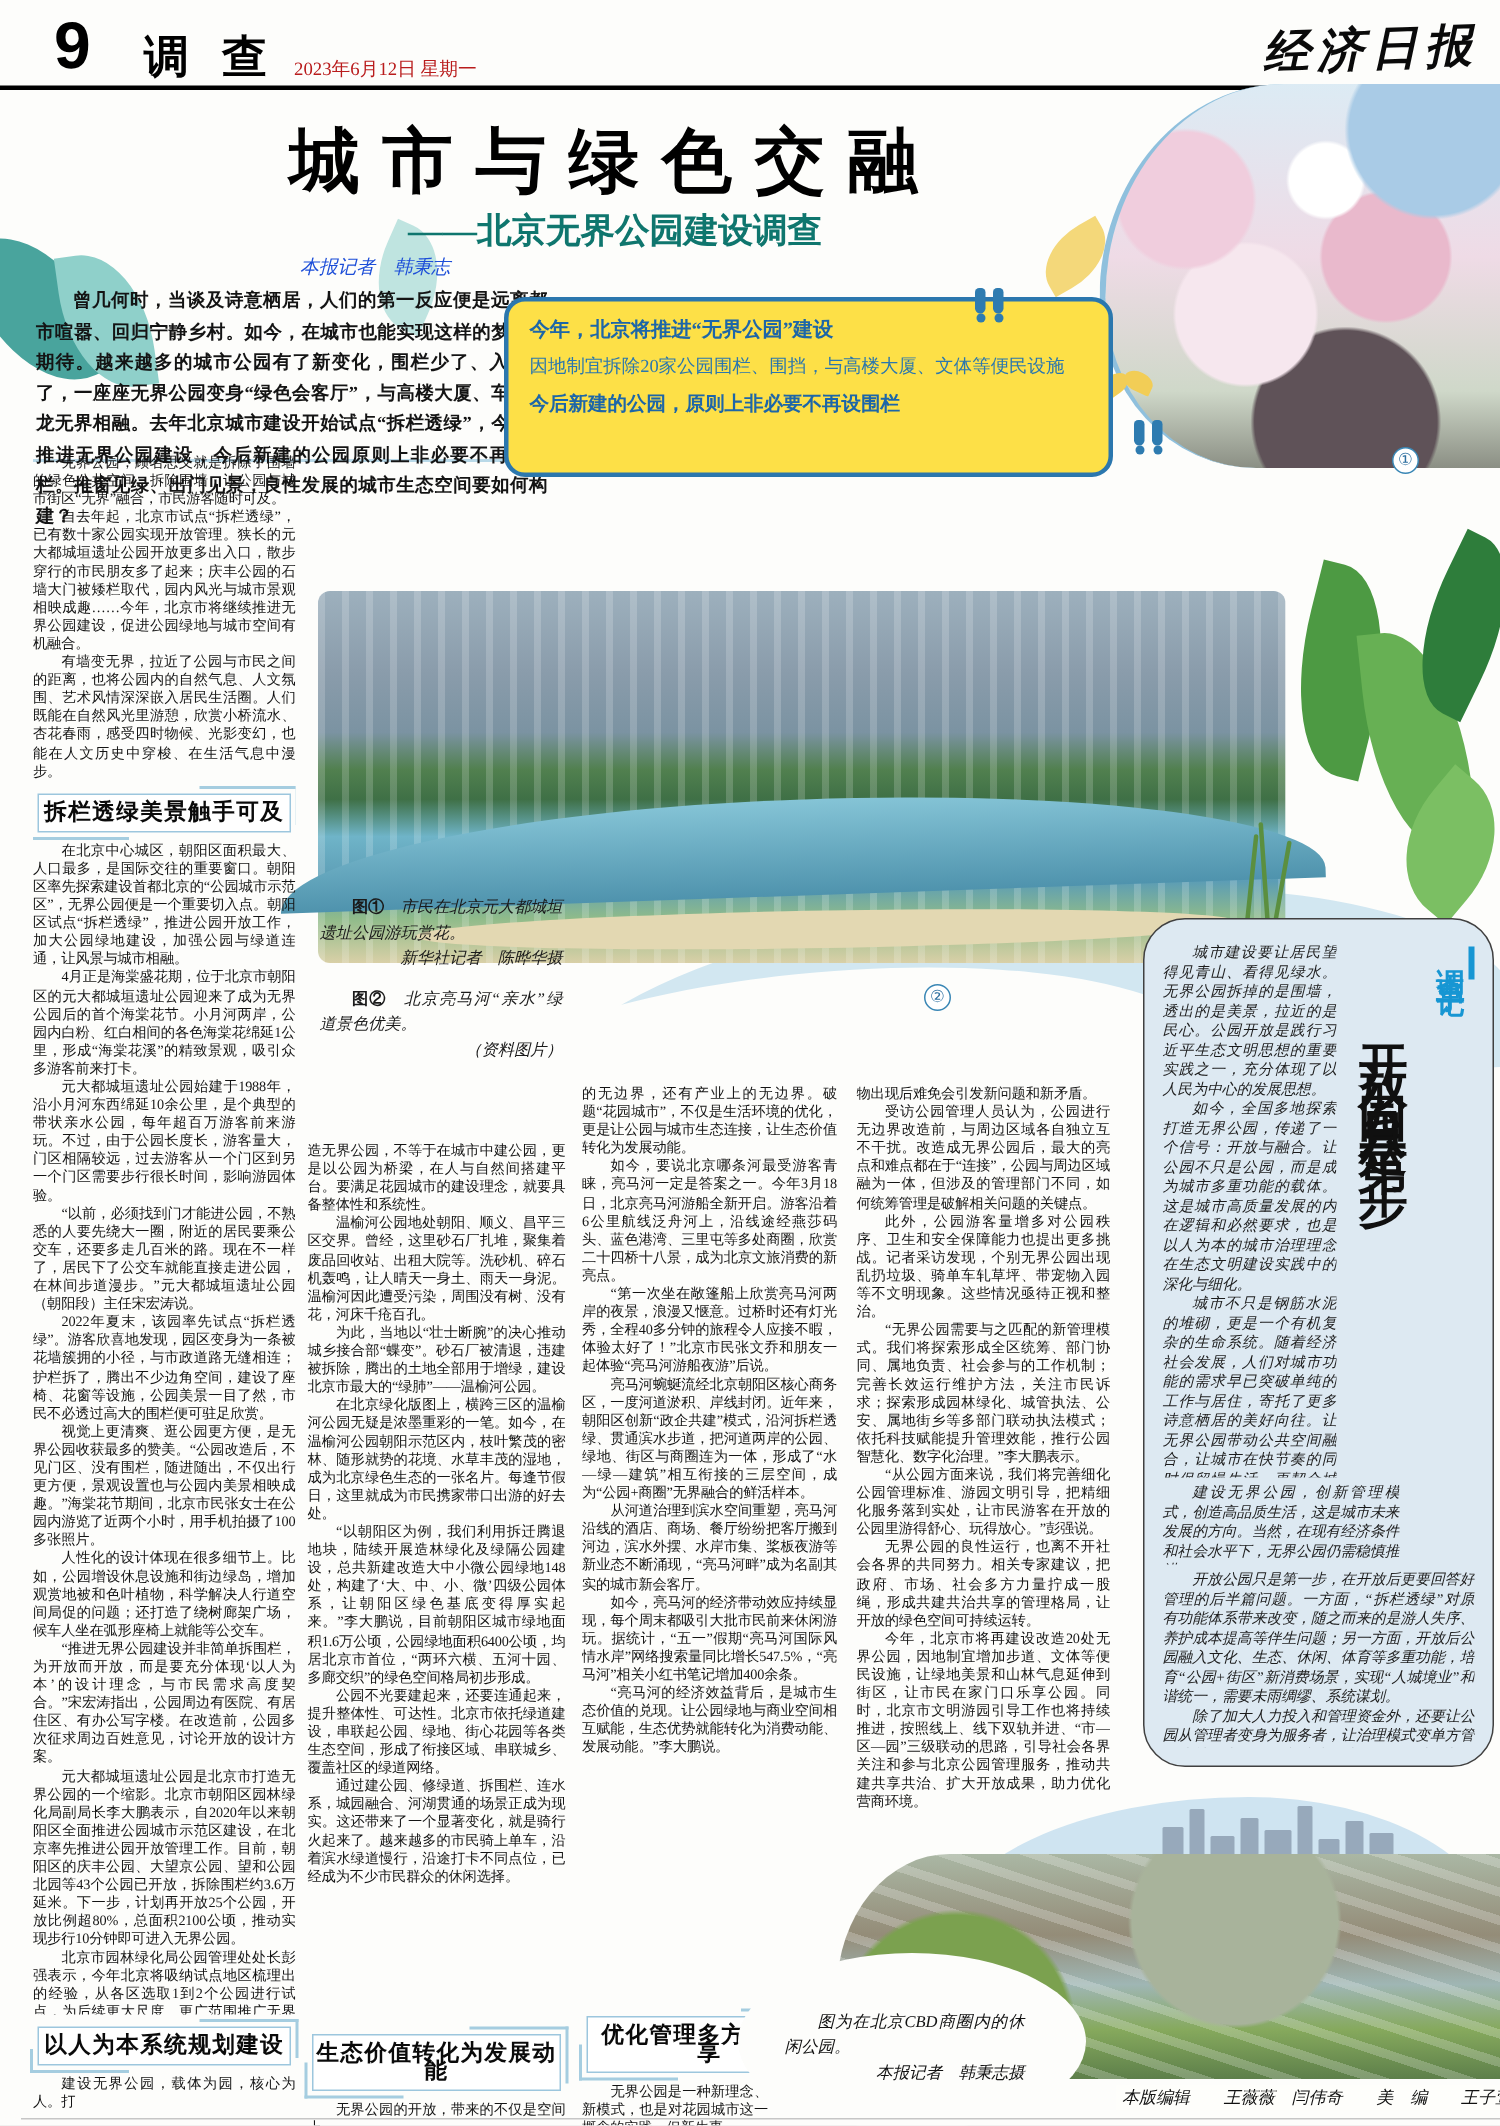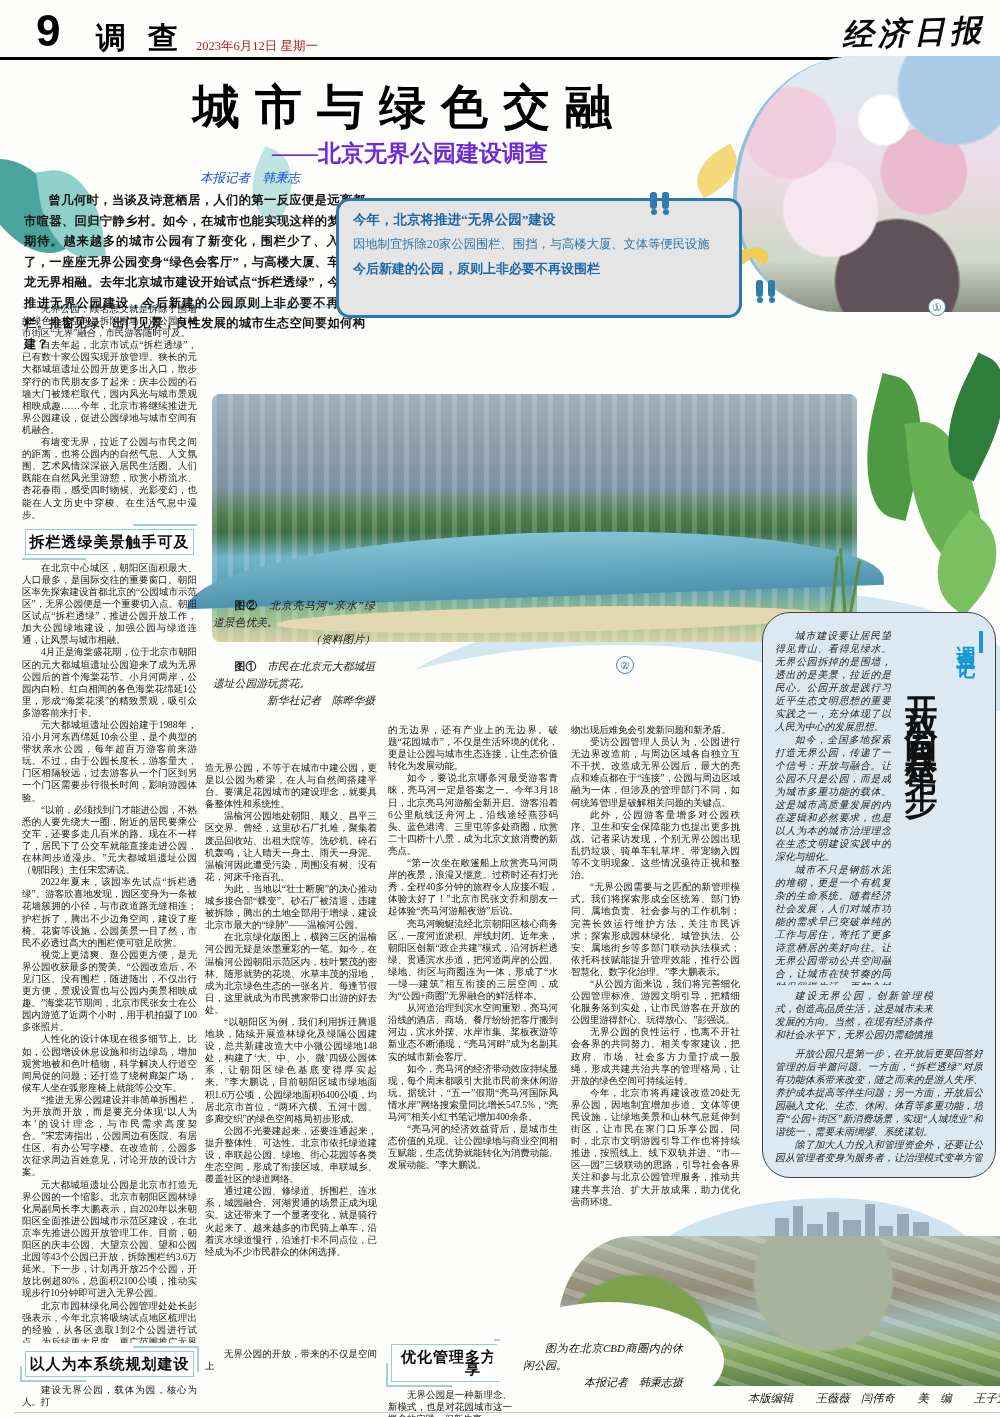--- a/index.html
+++ b/index.html
@@ -13,30 +13,30 @@
   #section-name{position:absolute;left:96px;top:18px;font-size:30px;font-weight:bold;letter-spacing:22px;color:#000;
         font-family:"Liberation Serif",serif;}
   #issue-date{position:absolute;left:196px;top:38px;font-size:12.5px;color:#b91c1c;text-align:right;}
   #masthead{position:absolute;right:14px;top:12px;font-family:"DejaVu Serif",serif;font-style:italic;font-weight:bold;
         font-size:31px;letter-spacing:5px;color:#0a0a0a;transform:rotate(-2deg);}
   #header-rule{position:absolute;left:0;top:57px;width:1000px;height:3px;background:#000;}
 
   
   #headline{position:absolute;left:70px;top:76px;width:680px;text-align:center;font-size:47px;font-weight:bold;
         letter-spacing:0.32em;color:#000;font-family:"Liberation Serif",serif;}
-  #subtitle{position:absolute;left:120px;top:138px;width:580px;text-align:center;font-size:23px;font-weight:bold;color:#6d28d9;}
+  #subtitle{position:absolute;left:120px;top:138px;width:580px;text-align:center;font-size:23px;font-weight:bold;color:#0f766e;}
   #byline{position:absolute;left:200px;top:170px;width:420px;text-align:left;font-size:12.5px;font-style:italic;color:#1d4ed8;}
 
   
   #lead-box{position:absolute;left:22px;top:186px;width:341px;height:116px;padding:4px 2px 0 2px;
         border-bottom:2px solid #b9d9e8;font-size:12.3px;font-weight:bold;line-height:20.5px;text-align:justify;}
   #lead-box p{margin:0;text-indent:2em;}
 
   
-  .callout{position:absolute;background:#e5e5e5;border:3px solid #2b77ae;border-radius:14px;z-index:3;}
+  .callout{position:absolute;background:#fde047;border:3px solid #2b77ae;border-radius:14px;z-index:3;}
   #callout1{left:336px;top:198px;width:372px;height:94px;padding:10px 14px;}
   #callout1 .c-line1{font-size:13.5px;font-weight:bold;color:#1d66a8;margin:0;}
   #callout1 .c-line2{font-size:12.3px;color:#2b77ae;margin:7px 0 0 0;}
   #callout1 .c-line3{font-size:13px;font-weight:bold;color:#1d66a8;margin:7px 0 0 0;}
   #callout2{left:508px;top:298px;width:408px;height:100px;padding:9px 15px;border-radius:18px;}
   #callout2 .c-title{font-size:13.5px;font-weight:bold;color:#1d66a8;margin:0;}
   #callout2 .c-body{font-size:12.3px;color:#2b77ae;line-height:22px;margin:6px 0 0 0;text-align:justify;}
 
   .qpair{position:absolute;z-index:4;display:flex;gap:5px;}
   .qpair i{display:block;width:7px;height:17px;background:#2e7bb0;border-radius:4px 4px 5px 5px;position:relative;}
@@ -196,26 +196,26 @@
       <i></i>
     </div>
   <div id="callout1" class="callout">
     <p class="c-line1">今年，北京将推进“无界公园”建设</p>
     <p class="c-line2">因地制宜拆除20家公园围栏、围挡，与高楼大厦、文体等便民设施</p>
     <p class="c-line3">今后新建的公园，原则上非必要不再设围栏</p>
   </div>
 
   <div id="captions">
     <div class="cap">
+      <p><span class="label">图①</span><span>　市民在北京元大都城垣遗址公园游玩赏花。</span></p>
+      <p class="credit">新华社记者　陈晔华摄</p>
+    </div>
+    <div class="cap">
       <p><span class="label">图②</span><span>　北京亮马河“亲水”绿道景色优美。</span></p>
       <p class="credit">（资料图片）</p>
-    </div>
-    <div class="cap">
-      <p><span class="label">图①</span><span>　市民在北京元大都城垣遗址公园游玩赏花。</span></p>
-      <p class="credit">新华社记者　陈晔华摄</p>
     </div>
   </div>
 
   <div id="col-a" class="col">
     <div class="col-flow" style="height:1040px;">
         <p class="para">无界公园，顾名思义就是拆除了围墙的绿色公共空间。拆除围墙，让公园与城市街区“无界”融合，市民游客随时可及。</p>
         <p class="para">自去年起，北京市试点“拆栏透绿”，已有数十家公园实现开放管理。狭长的元大都城垣遗址公园开放更多出入口，散步穿行的市民朋友多了起来；庆丰公园的石墙大门被矮栏取代，园内风光与城市景观相映成趣……今年，北京市将继续推进无界公园建设，促进公园绿地与城市空间有机融合。</p>
         <p class="para">有墙变无界，拉近了公园与市民之间的距离，也将公园内的自然气息、人文氛围、艺术风情深深嵌入居民生活圈。人们既能在自然风光里游憩，欣赏小桥流水、杏花春雨，感受四时物候、光影变幻，也能在人文历史中穿梭、在生活气息中漫步。</p>
         <div class="sec-head"><span>拆栏透绿美景触手可及</span></div>
         <p class="para">在北京中心城区，朝阳区面积最大、人口最多，是国际交往的重要窗口。朝阳区率先探索建设首都北京的“公园城市示范区”，无界公园便是一个重要切入点。朝阳区试点“拆栏透绿”，推进公园开放工作，加大公园绿地建设，加强公园与绿道连通，让风景与城市相融。</p>
@@ -238,20 +238,21 @@
     <div class="col-flow" style="height:586px;">
         <p class="para cont">造无界公园，不等于在城市中建公园，更是以公园为桥梁，在人与自然间搭建平台。要满足花园城市的建设理念，就要具备整体性和系统性。</p>
         <p class="para">温榆河公园地处朝阳、顺义、昌平三区交界。曾经，这里砂石厂扎堆，聚集着废品回收站、出租大院等。洗砂机、碎石机轰鸣，让人晴天一身土、雨天一身泥。温榆河因此遭受污染，周围没有树、没有花，河床千疮百孔。</p>
         <p class="para">为此，当地以“壮士断腕”的决心推动城乡接合部“蝶变”。砂石厂被清退，违建被拆除，腾出的土地全部用于增绿，建设北京市最大的“绿肺”——温榆河公园。</p>
         <p class="para">在北京绿化版图上，横跨三区的温榆河公园无疑是浓墨重彩的一笔。如今，在温榆河公园朝阳示范区内，枝叶繁茂的密林、随形就势的花境、水草丰茂的湿地，成为北京绿色生态的一张名片。每逢节假日，这里就成为市民携家带口出游的好去处。</p>
         <p class="para">“以朝阳区为例，我们利用拆迁腾退地块，陆续开展造林绿化及绿隔公园建设，总共新建改造大中小微公园绿地148处，构建了‘大、中、小、微’四级公园体系，让朝阳区绿色基底变得厚实起来。”李大鹏说，目前朝阳区城市绿地面积1.6万公顷，公园绿地面积6400公顷，均居北京市首位，“两环六横、五河十园、多廊交织”的绿色空间格局初步形成。</p>
         <p class="para">公园不光要建起来，还要连通起来，提升整体性、可达性。北京市依托绿道建设，串联起公园、绿地、街心花园等各类生态空间，形成了衔接区域、串联城乡、覆盖社区的绿道网络。</p>
         <p class="para">通过建公园、修绿道、拆围栏、连水系，城园融合、河湖贯通的场景正成为现实。这还带来了一个显著变化，就是骑行火起来了。越来越多的市民骑上单车，沿着滨水绿道慢行，沿途打卡不同点位，已经成为不少市民群众的休闲选择。</p>
       </div>
     <div>
+        <div class="sec-head"><span>生态价值转化为发展动能</span></div>
         <p class="para">无界公园的开放，带来的不仅是空间上</p>
       </div>
   </div>
   <div id="col-c" class="col">
     <div class="col-flow" style="height:612px;">
         <p class="para cont">的无边界，还有产业上的无边界。破题“花园城市”，不仅是生活环境的优化，更是让公园与城市生态连接，让生态价值转化为发展动能。</p>
         <p class="para">如今，要说北京哪条河最受游客青睐，亮马河一定是答案之一。今年3月18日，北京亮马河游船全新开启。游客沿着6公里航线泛舟河上，沿线途经燕莎码头、蓝色港湾、三里屯等多处商圈，欣赏二十四桥十八景，成为北京文旅消费的新亮点。</p>
         <p class="para">“第一次坐在敞篷船上欣赏亮马河两岸的夜景，浪漫又惬意。过桥时还有灯光秀，全程40多分钟的旅程令人应接不暇，体验太好了！”北京市民张文乔和朋友一起体验“亮马河游船夜游”后说。</p>
         <p class="para">亮马河蜿蜒流经北京朝阳区核心商务区，一度河道淤积、岸线封闭。近年来，朝阳区创新“政企共建”模式，沿河拆栏透绿、贯通滨水步道，把河道两岸的公园、绿地、街区与商圈连为一体，形成了“水—绿—建筑”相互衔接的三层空间，成为“公园+商圈”无界融合的鲜活样本。</p>
         <p class="para">从河道治理到滨水空间重塑，亮马河沿线的酒店、商场、餐厅纷纷把客厅搬到河边，滨水外摆、水岸市集、桨板夜游等新业态不断涌现，“亮马河畔”成为名副其实的城市新会客厅。</p>

